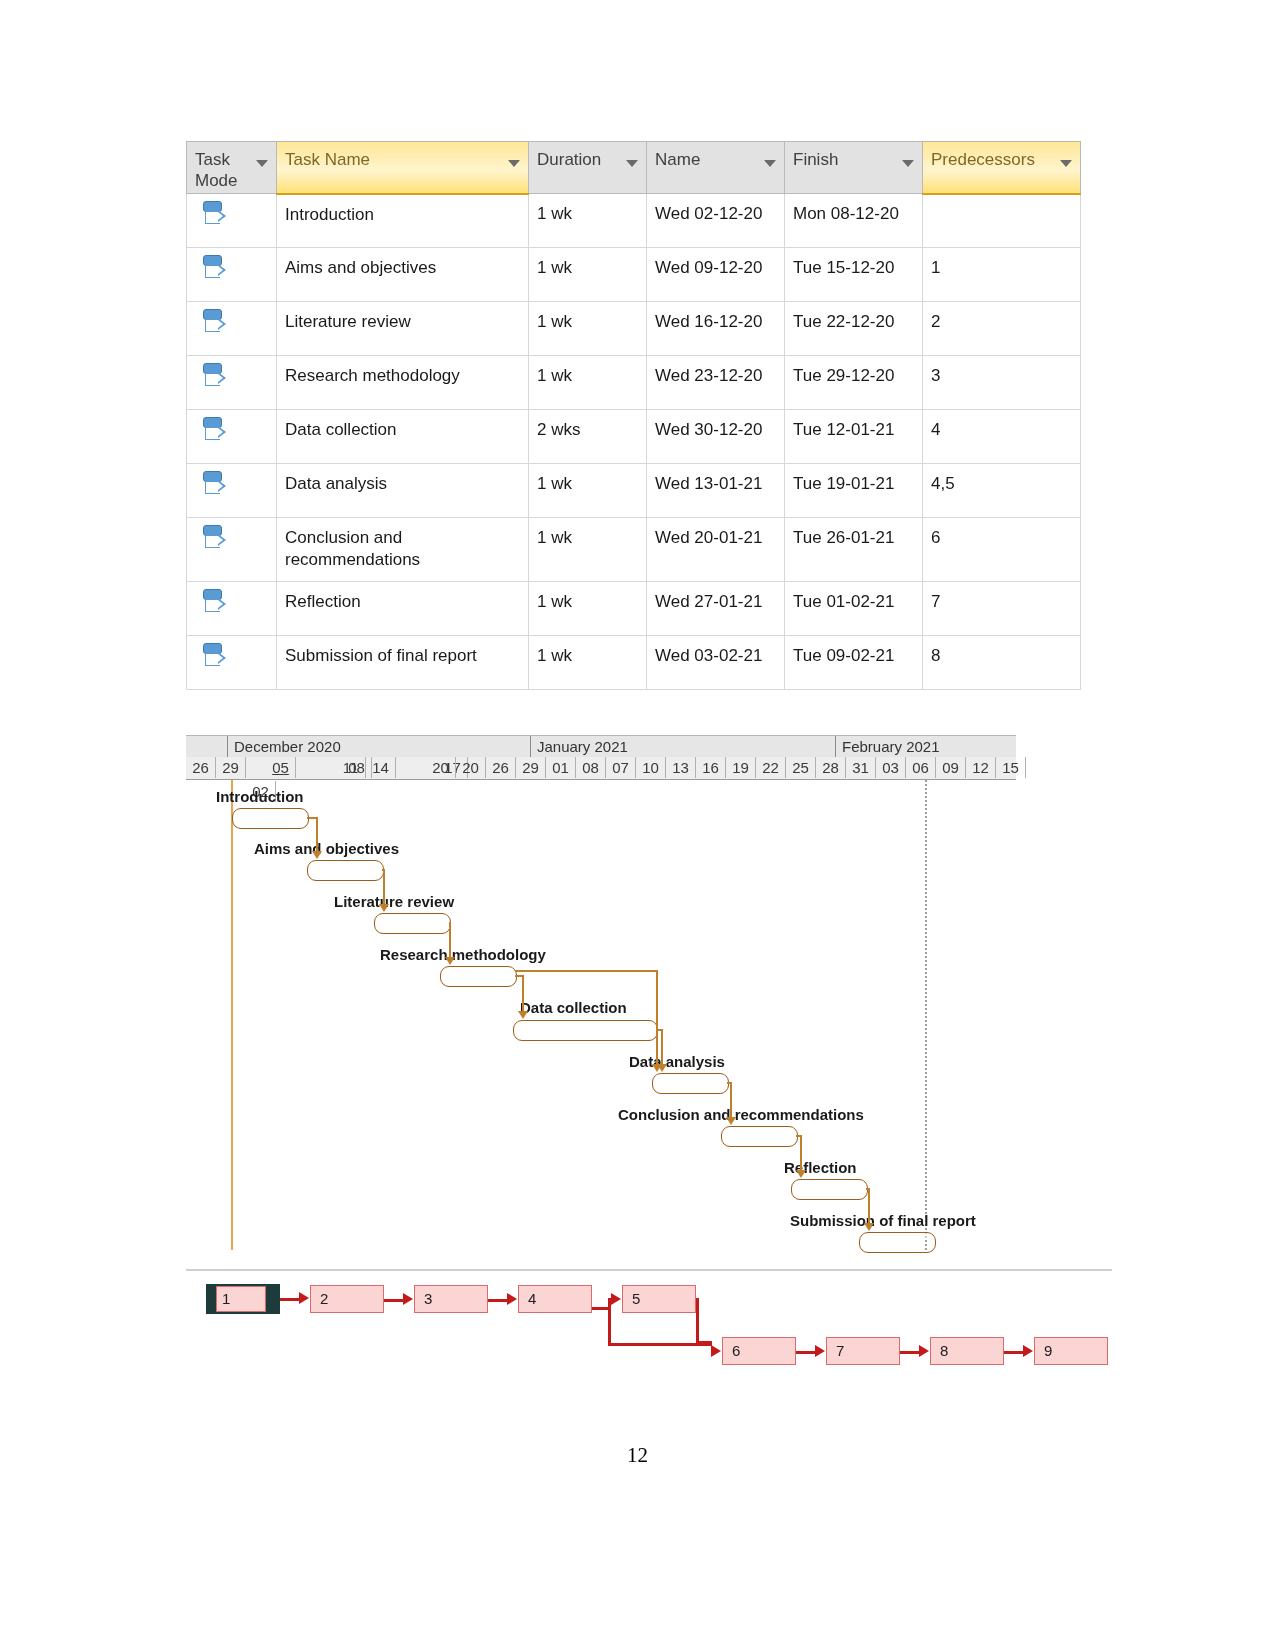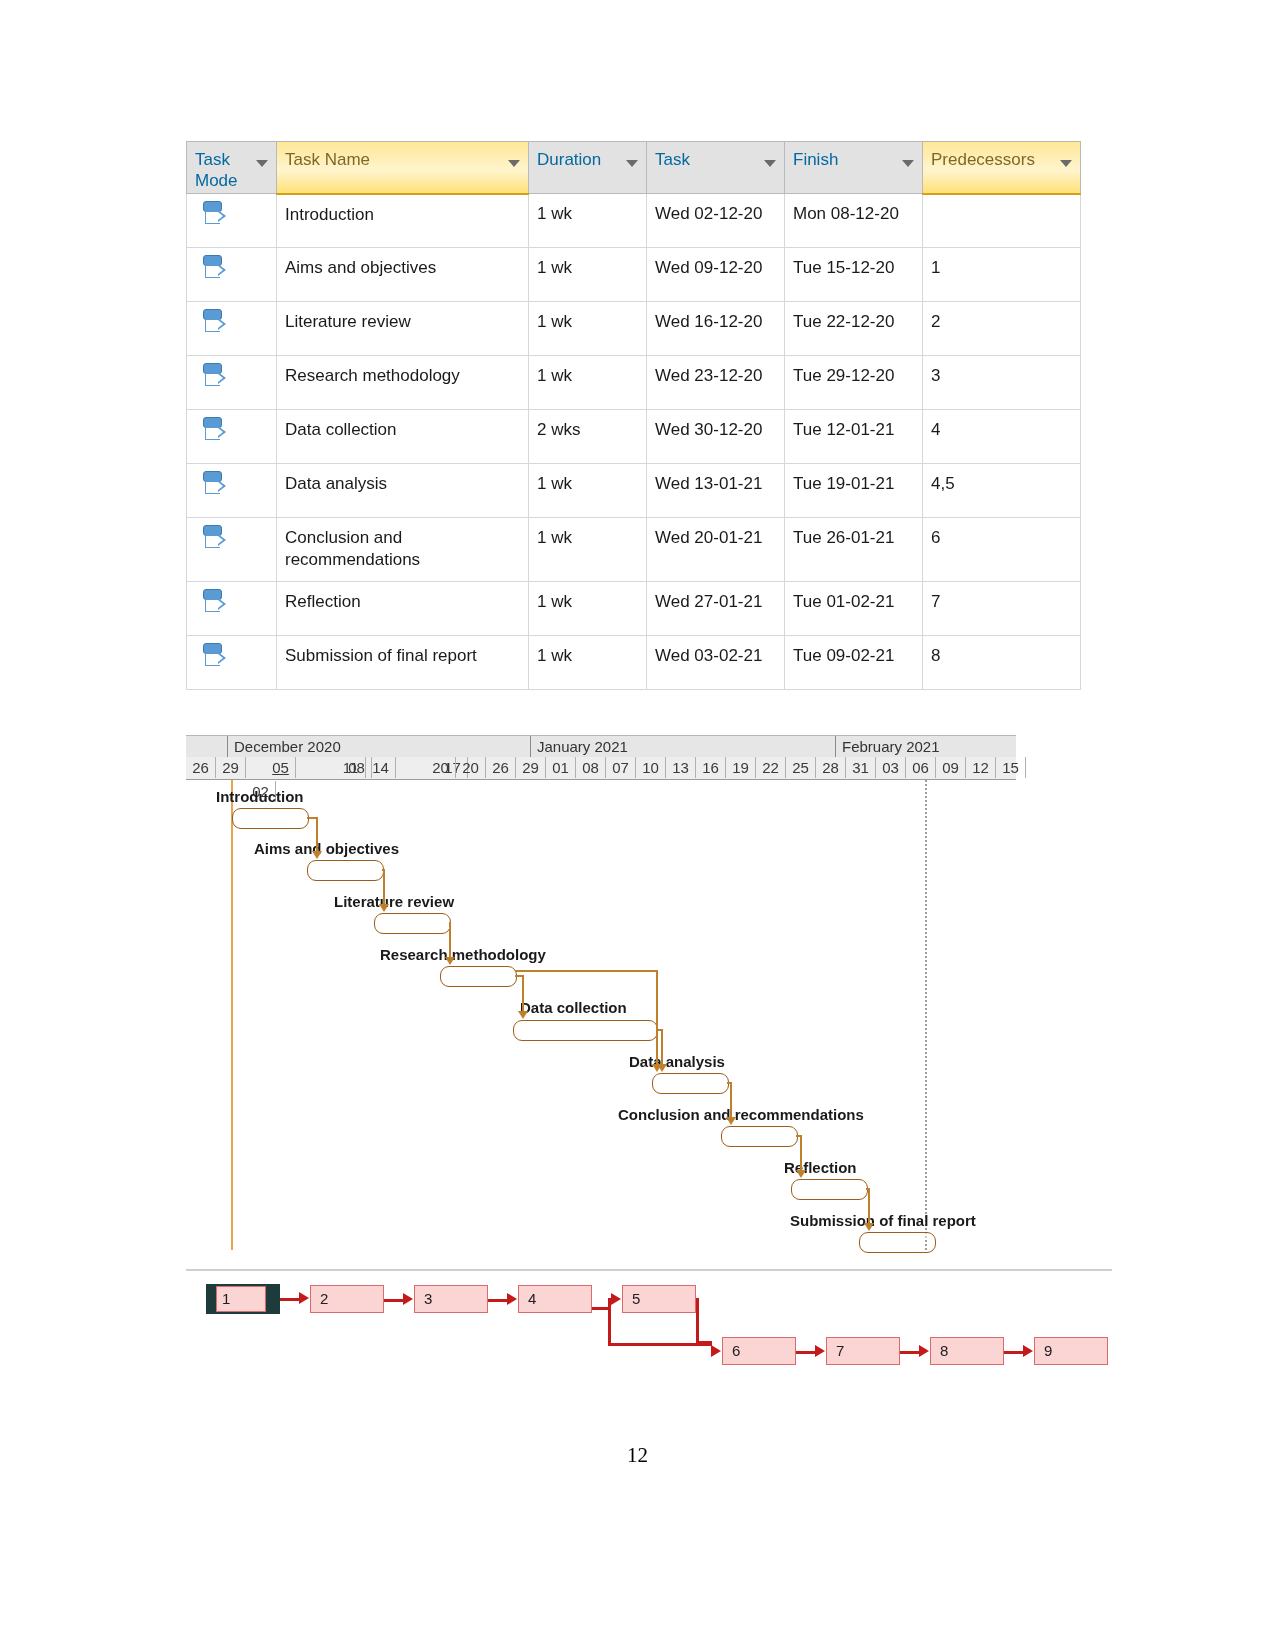--- a/index.html
+++ b/index.html
@@ -13,21 +13,21 @@
   table.tasks{border-collapse:collapse;width:894px;table-layout:fixed;}
   table.tasks col.c0{width:90px}
   table.tasks col.c1{width:252px}
   table.tasks col.c2{width:118px}
   table.tasks col.c3{width:138px}
   table.tasks col.c4{width:138px}
   table.tasks col.c5{width:158px}
 
   table.tasks th{
     height:52px;vertical-align:top;padding:7px 8px 0 8px;
-    font-size:17px;font-weight:400;color:#0369a1;
+    font-size:17px;font-weight:400;color:#404040;
     border:1px solid #b9b9b9;background:#e2e2e2;
     text-align:left;position:relative;line-height:1.25;
     box-sizing:border-box;
   }
   table.tasks th.hl{
     background:linear-gradient(to bottom,#ffe89a 0%,#fff4cd 55%,#ffe175 100%);
     color:#7a6a26;border-bottom:2px solid #d4a017;
   }
   table.tasks th .arrow{
     position:absolute;right:8px;top:18px;width:0;height:0;
@@ -161,21 +161,21 @@
         </th>
         <th class="hl">
           <span>Task Name</span>
           <span class="arrow"></span>
         </th>
         <th>
           <span>Duration</span>
           <span class="arrow"></span>
         </th>
         <th>
-          <span>Task</span>
+          <span>Name</span>
           <span class="arrow"></span>
         </th>
         <th>
           <span>Finish</span>
           <span class="arrow"></span>
         </th>
         <th class="hl">
           <span>Predecessors</span>
           <span class="arrow"></span>
         </th>

